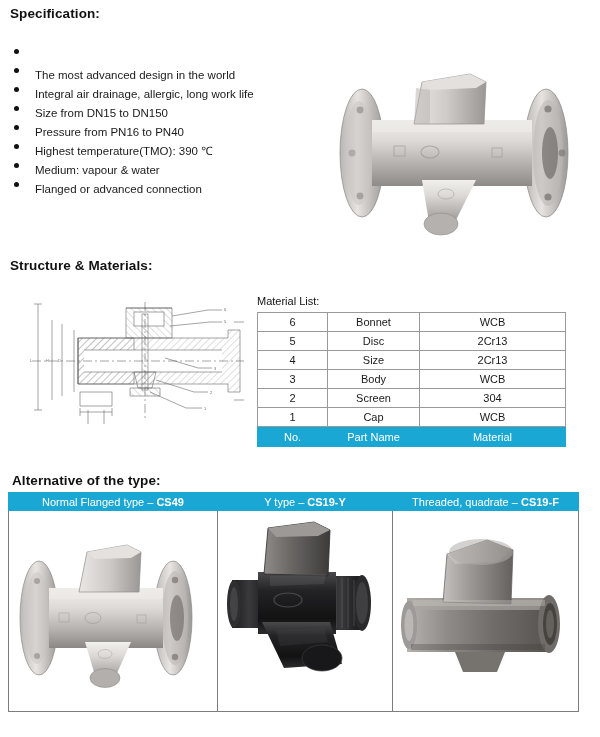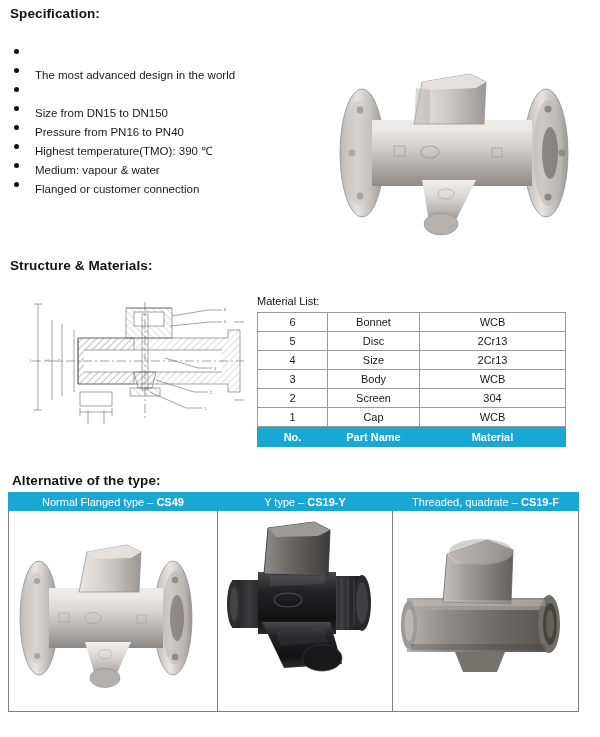--- a/index.html
+++ b/index.html
@@ -98,21 +98,21 @@
     text-align: center;
     color: #1a1a1a;
     padding: 0;
   }
   #material-table col.c-no { width: 70px; }
   #material-table col.c-part { width: 92px; }
   #material-table col.c-mat { width: 146px; }
   #material-table tr.header-row td {
     background: #1ba7d4;
     color: #ffffff;
-    font-weight: bold;
+    font-weight: normal;
     border-color: #1ba7d4;
     height: 19px;
   }
 
   
   #alt-heading { left: 12px; top: 473px; }
 
   #alt-table {
     position: absolute;
     left: 8px;
@@ -157,40 +157,41 @@
 
 <div class="section-heading" id="spec-heading">Specification:</div>
 
 <div id="spec-list">
   <div class="spec-item">
     <span class="spec-bullet"></span>
     <span class="spec-text">The most advanced design in the world</span>
   </div>
   <div class="spec-item">
     <span class="spec-bullet"></span>
+    <span class="spec-text">Integral air drainage, allergic, long work life</span>
   </div>
   <div class="spec-item">
     <span class="spec-bullet"></span>
     <span class="spec-text">Size from DN15 to DN150</span>
   </div>
   <div class="spec-item">
     <span class="spec-bullet"></span>
     <span class="spec-text">Pressure from PN16 to PN40</span>
   </div>
   <div class="spec-item">
     <span class="spec-bullet"></span>
     <span class="spec-text">Highest temperature(TMO): 390  ℃</span>
   </div>
   <div class="spec-item">
     <span class="spec-bullet"></span>
     <span class="spec-text">Medium: vapour &amp; water</span>
   </div>
   <div class="spec-item">
     <span class="spec-bullet"></span>
-    <span class="spec-text">Flanged or customer connection</span>
+    <span class="spec-text">Flanged or advanced connection</span>
   </div>
   <div class="spec-item">
     <span class="spec-bullet"></span>
   </div>
 </div>
 
 <div id="main-photo">
   <svg width="252" height="186" viewBox="0 0 252 186">
     <defs>
       <linearGradient id="bodyG" x1="0" y1="0" x2="0" y2="1">

